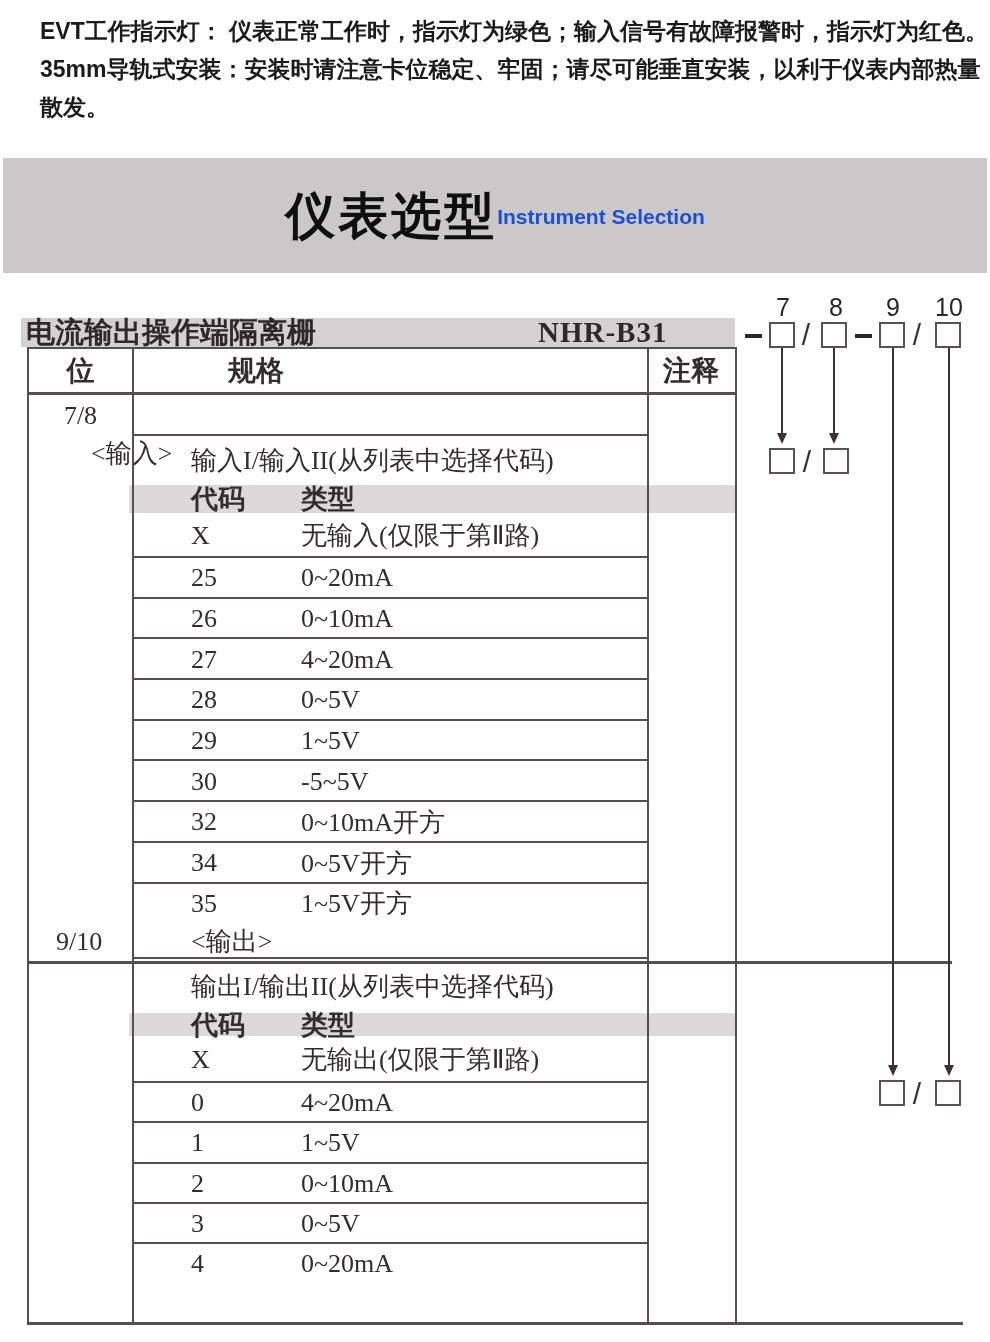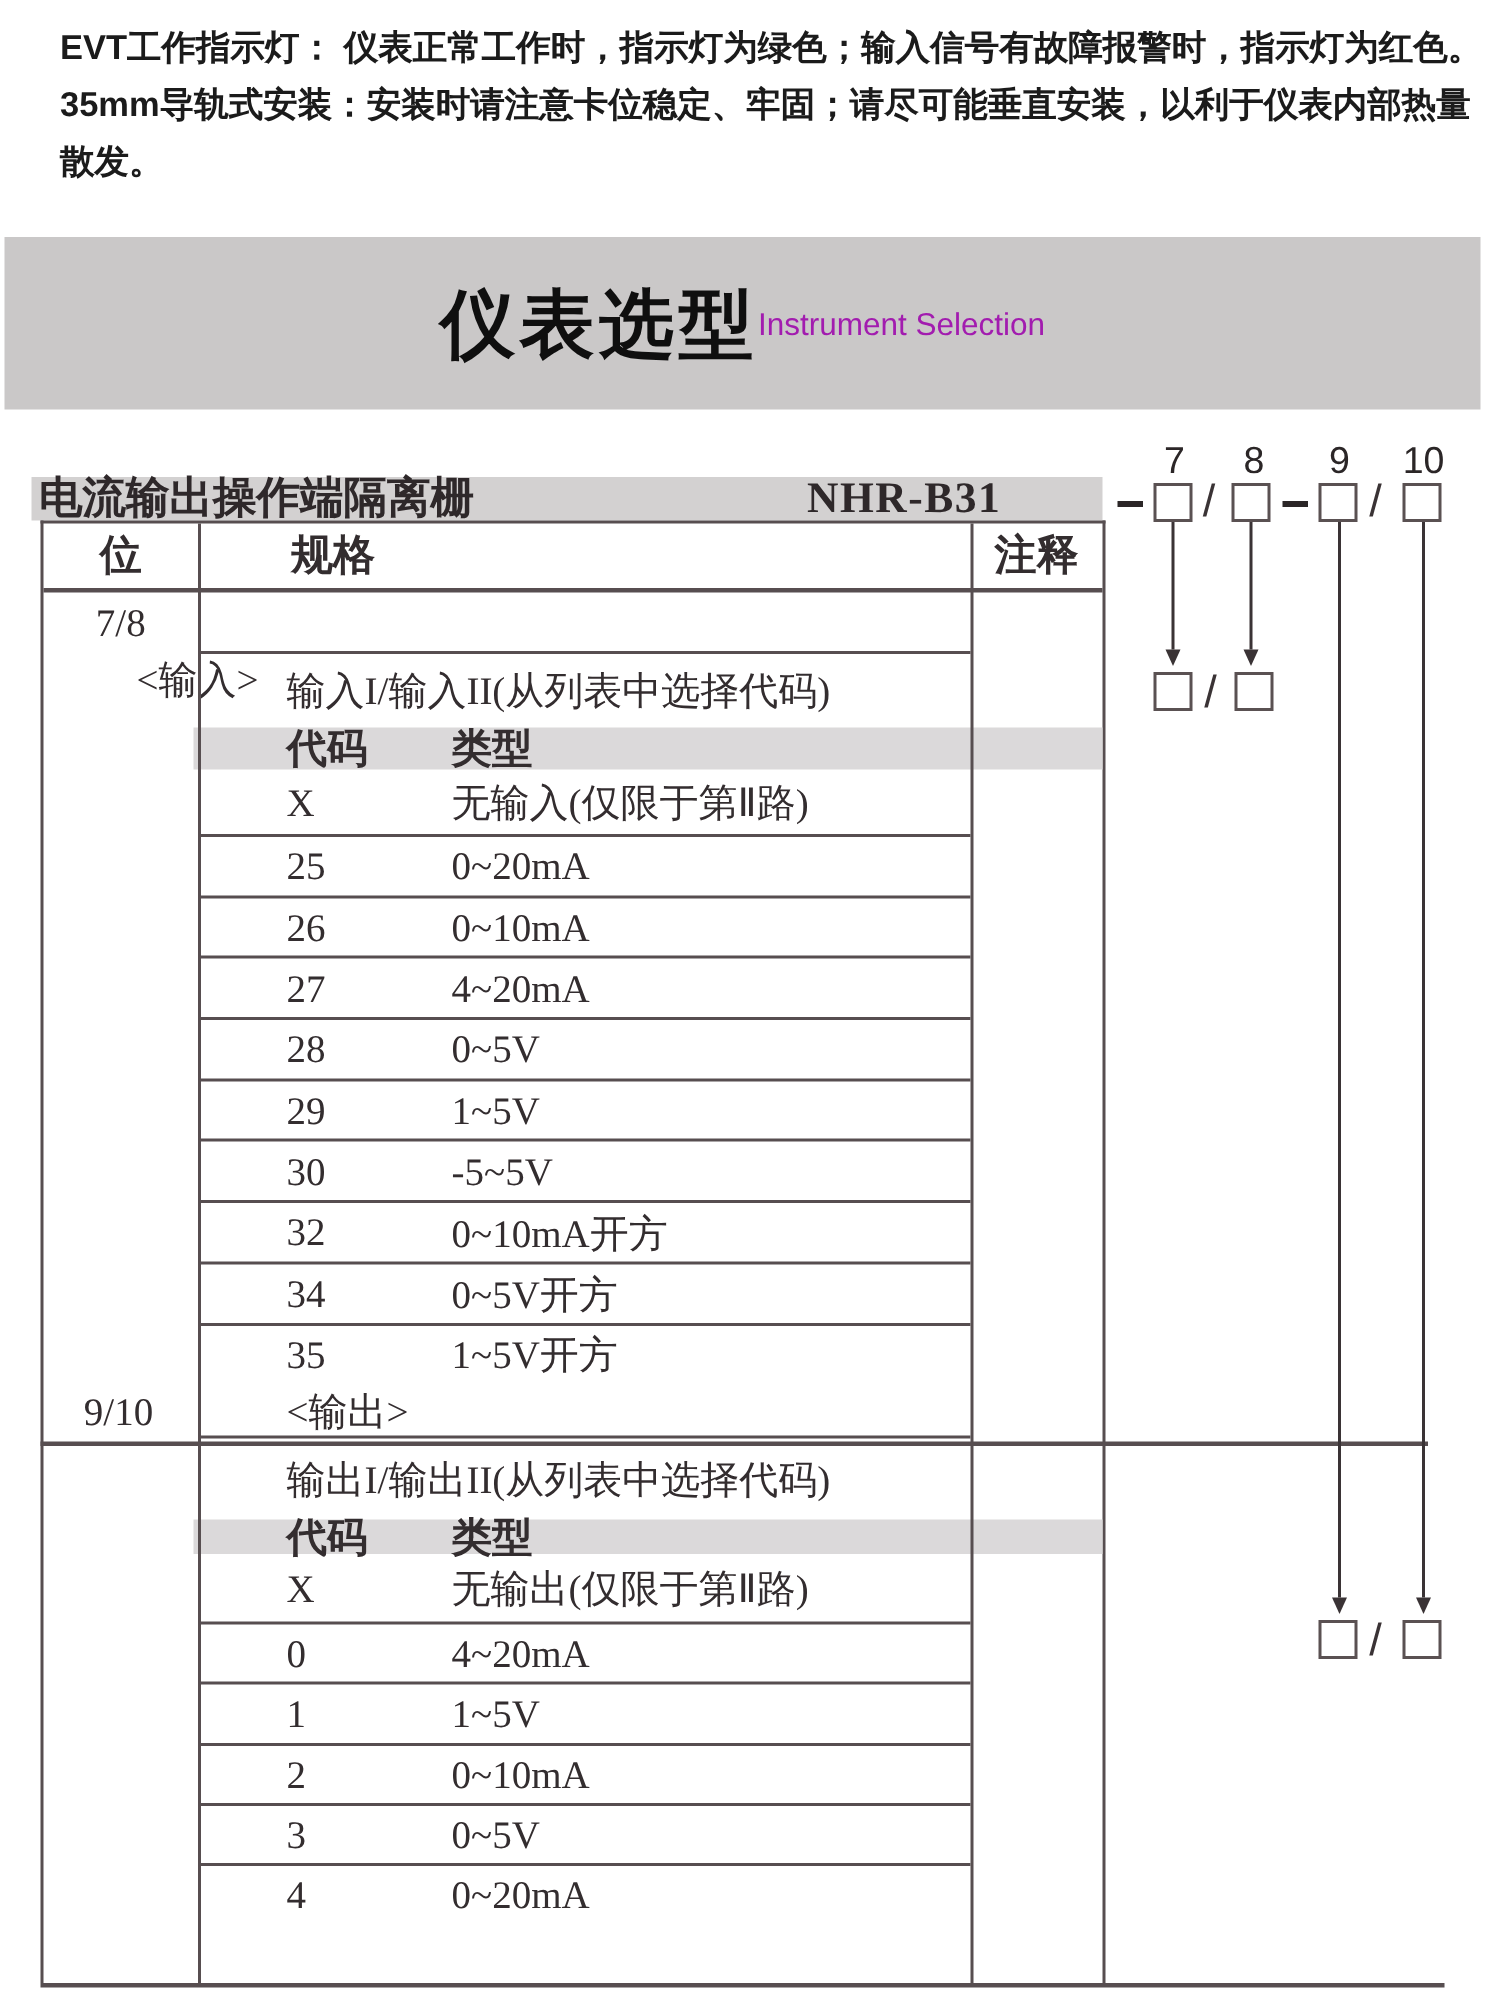--- a/index.html
+++ b/index.html
@@ -6,38 +6,38 @@
   .page{position:relative;width:990px;height:1342px;background:#ffffff;overflow:hidden;
         font-family:"Liberation Sans",sans-serif;color:#1d1d1d;}
 
   
   .notes{position:absolute;left:40px;top:12px;font-weight:700;font-size:23px;line-height:38px;color:#1b1b1b;}
 
   
   .banner{position:absolute;left:3px;top:158px;width:984px;height:115px;background:#cac8c8;
           display:flex;flex-direction:row;align-items:center;justify-content:center;}
   .banner-title{font-size:50px;font-weight:700;color:#0f0f0f;letter-spacing:3px;line-height:54px;}
-  .banner-subtitle{font-size:21px;color:#a21caf;margin-top:3px;}
+  .banner-subtitle{font-size:21px;color:#1d4ed8;margin-top:3px;font-weight:bold;}
 
   
   .titlebar{position:absolute;left:21px;top:318px;width:714px;height:29px;background:#d3d1d1;
             font-family:"Liberation Serif",serif;}
   .product-name{position:absolute;left:5px;top:0;font-size:29px;font-weight:700;line-height:29px;color:#2e282a;}
   .product-model{position:absolute;left:517px;top:0;font-size:29px;font-weight:700;line-height:29px;
                  color:#2e282a;letter-spacing:1px;}
 
   
   .seltable{position:absolute;left:27px;top:347px;width:710px;height:975px;box-sizing:border-box;
             border:2px solid #574e50;border-bottom:none;font-family:"Liberation Serif",serif;color:#332d2f;}
   .vline{position:absolute;top:0;bottom:0;width:2px;background:#574e50;}
   .vline.v1{left:103px;} .vline.v2{left:618px;}
   .thead{display:flex;height:46px;border-bottom:3px solid #574e50;box-sizing:border-box;
          font-size:28px;font-weight:700;}
   .thead .h-pos{width:103px;text-align:center;line-height:44px;}
-  .thead .h-spec{width:515px;padding-left:62px;box-sizing:border-box;line-height:44px;}
+  .thead .h-spec{width:515px;padding-left:96px;box-sizing:border-box;line-height:44px;}
   .thead .h-note{flex:1;text-align:center;line-height:44px;}
 
   .trow{position:relative;display:flex;font-size:26px;}
   .trow .cell-pos{width:103px;text-align:center;}
   .trow .cell-spec{width:622px;box-sizing:border-box;padding-left:62px;display:flex;align-items:center;}
   .trow .cell-note{flex:1;}
   .trow.rule::after{content:"";position:absolute;left:103px;width:515px;bottom:0;
                     border-bottom:2px solid #574e50;}
   .trow.codehdr .cell-spec{background:#dbd9da;font-weight:700;font-size:27px;}
   .code-col{display:inline-block;width:110px;}

